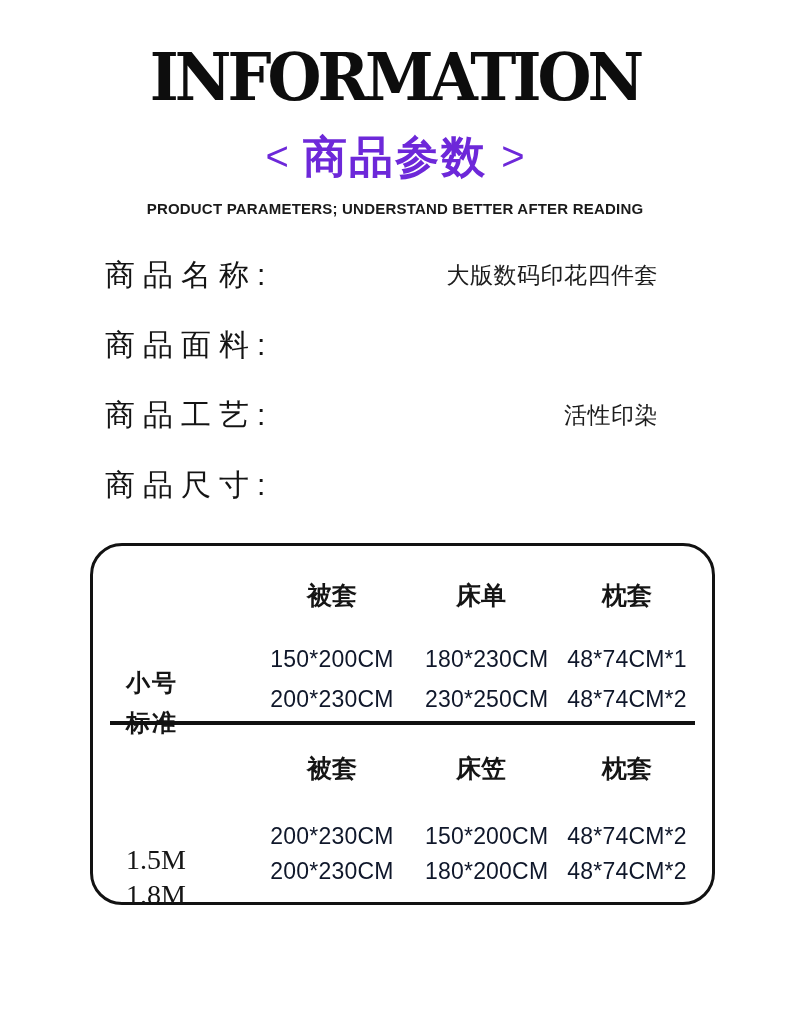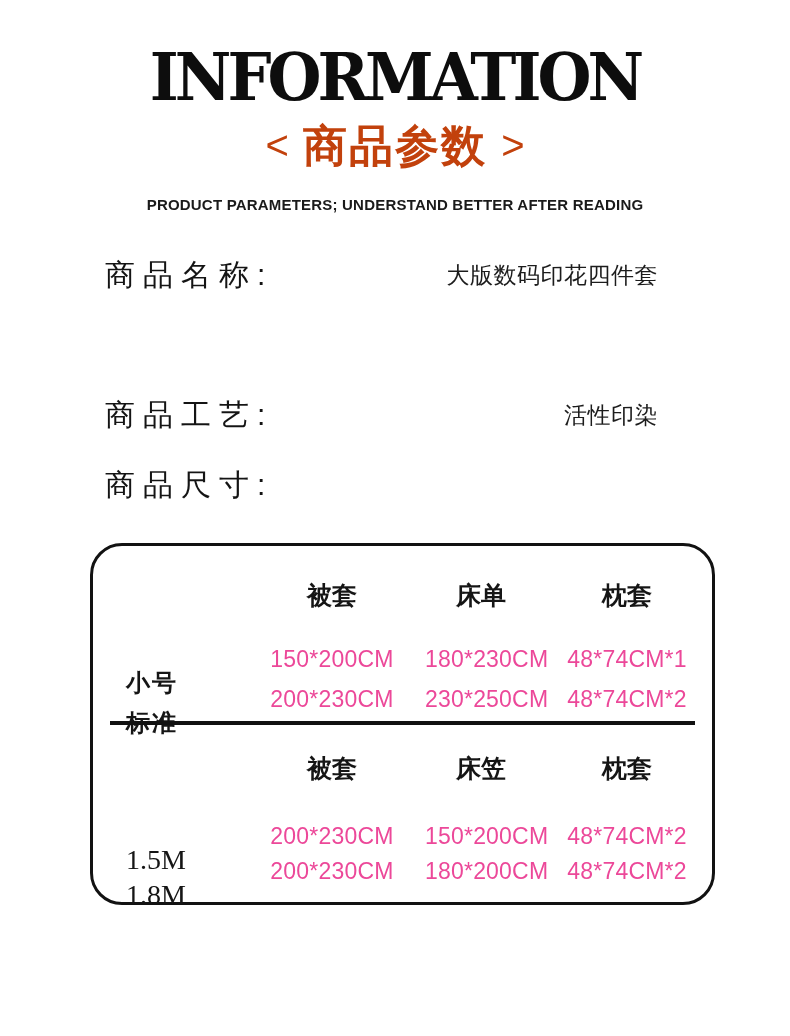--- a/index.html
+++ b/index.html
@@ -18,25 +18,25 @@
     margin-top: 46px;
     font-family: "DejaVu Serif", serif;
     font-weight: bold;
     font-size: 62px;
     line-height: 64px;
     letter-spacing: -4px;
     color: #0d0d0d;
     transform: scaleY(1.04);
   }
   .subtitle {
-    margin-top: 4px;
+    margin-top: 22px;
     font-size: 44px;
-    line-height: 64px;
+    line-height: 50px;
     font-weight: bold;
-    color: #c2410c;
+    color: #6d28d9;
     letter-spacing: 2px;
   }
   .subtitle .bracket {
     font-weight: normal;
     font-size: 40px;
     position: relative; top: -2px;
     letter-spacing: 0;
   }
   .tagline {
     margin-top: 17px;
@@ -77,21 +77,21 @@
     display: grid;
     grid-template-columns: 138px 186px 112px 180px;
     align-items: center;
     padding-left: 8px;
   }
   .t-row .c0 { padding-left: 25px; text-align: left; margin-top: 48px; }
   .t-row .c  { text-align: center; }
   .hdr-cell { font-weight: bold; font-size: 25px; color: #151515; }
   .rowlabel-cn { font-weight: bold; font-size: 24px; color: #151515; letter-spacing: 2px; }
   .rowlabel-sz { font-family: "Liberation Serif", serif; font-size: 28px; color: #151515; }
-  .val-cell { font-size: 23px; color: #ec4899; letter-spacing: 0.2px; }
+  .val-cell { font-size: 23px; color: #0f172a; letter-spacing: 0.2px; }
 
   .row-hdr1 { top: 25px; }
   .row-d1   { top: 73px; }
   .row-d2   { top: 113px; }
   .divider  {
     position: absolute; top: 175px; left: 17px;
     width: 585px; height: 4px; background: #111111;
   }
   .row-hdr2 { top: 198px; }
   .row-d3   { top: 250px; }
@@ -105,20 +105,21 @@
   <div class="subtitle"><span class="bracket">&lt;</span><span> 商品参数 </span><span class="bracket">&gt;</span></div>
   <div class="tagline">PRODUCT PARAMETERS; UNDERSTAND BETTER AFTER READING</div>
 </div>
 
 <div class="specs">
   <div class="spec-row">
     <span class="spec-label">商品名称:</span>
     <span class="spec-value">大版数码印花四件套</span>
   </div>
   <div class="spec-row">
+    <span class="spec-label">商品面料:</span>
   </div>
   <div class="spec-row">
     <span class="spec-label">商品工艺:</span>
     <span class="spec-value">活性印染</span>
   </div>
   <div class="spec-row">
     <span class="spec-label">商品尺寸:</span>
     <span class="spec-value"></span>
   </div>
 </div>

